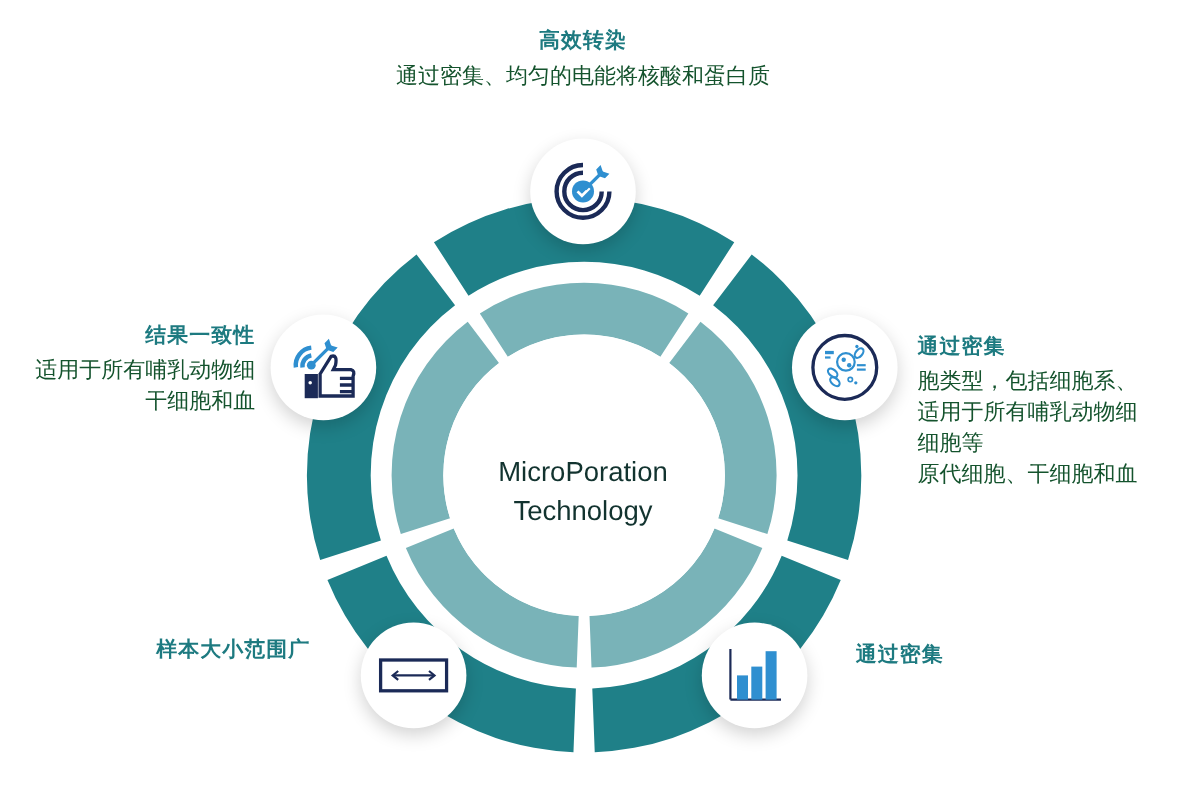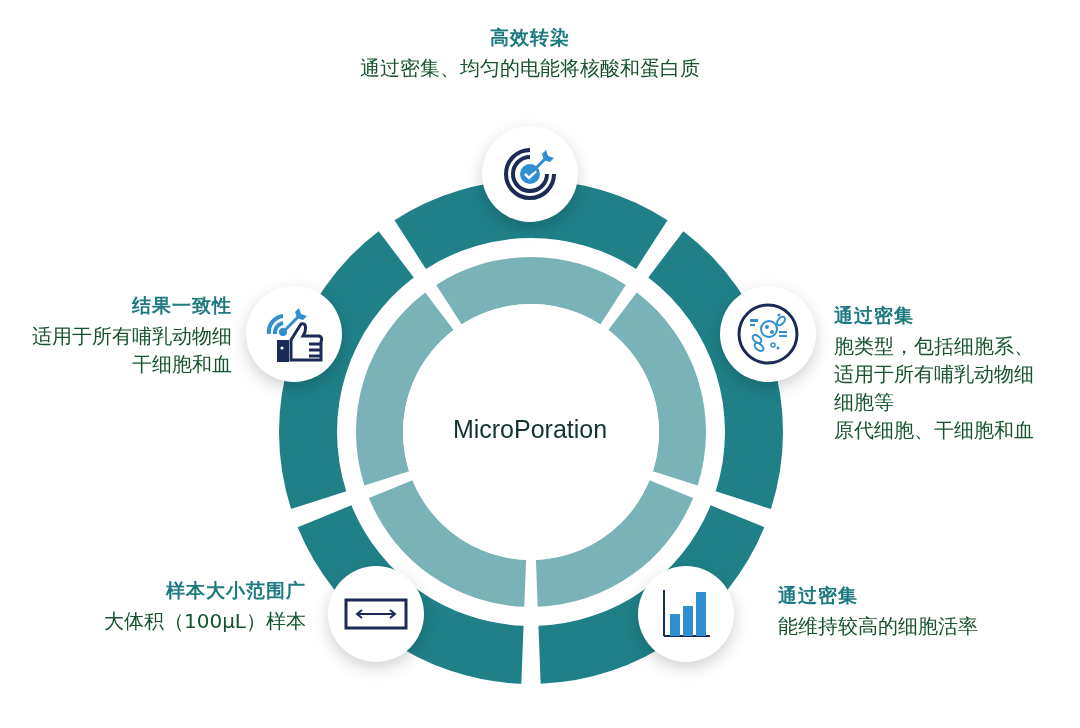--- a/index.html
+++ b/index.html
@@ -50,20 +50,21 @@
       <path d="M636.8048451009156 292.60726434576566 A175 175 0 0 1 697.6226437298743 485.4966783685435 L652.8725622709937 471.1289990352775 A128 128 0 0 0 608.388686702384 330.0441704929029 Z" fill="#79b3b8"></path>
       <path d="M693.0273523417491 498.12213769323176 A175 175 0 0 1 537.7178665903159 606.8710103718587 L535.9136395632025 559.9056533005595 A128 128 0 0 0 649.5114348556793 480.3636207127638 Z" fill="#79b3b8"></path>
       <path d="M524.2821334096841 606.8710103718587 A175 175 0 0 1 368.97264765825093 498.12213769323176 L412.48856514432066 480.3636207127638 A128 128 0 0 0 526.0863604367975 559.9056533005595 Z" fill="#79b3b8"></path>
       <path d="M364.37735627012574 485.49667836854354 A175 175 0 0 1 425.19515489908446 292.60726434576566 L453.61131329761605 330.0441704929028 A128 128 0 0 0 409.12743772900626 471.12899903527756 Z" fill="#79b3b8"></path>
     </g>
   <circle cx="531" cy="432" r="128" fill="#ffffff"></circle>
 </svg>
 
 <div class="center-title">
   <div>MicroPoration</div>
+  <div>Technology</div>
 </div>
 
 <div class="feature align-center" style="left:330px; top:20px; width:400px;">
   <div class="title">高效转染</div>
   <div class="desc">通过密集、均匀的电能将核酸和蛋白质</div>
 </div>
 <div class="icon-circle" style="left:482px; top:126px;">
   <svg width="60" height="60" viewBox="0 0 60 60">
     <path d="M30 6 A24 24 0 1 0 54 30" fill="none" stroke="#1b2a57" stroke-width="4"></path>
     <path d="M30 13 A17 17 0 1 0 47 30" fill="none" stroke="#1b2a57" stroke-width="4"></path>
@@ -104,26 +105,24 @@
   <svg width="52" height="52" viewBox="0 0 52 52">
     <line x1="4" y1="2" x2="4" y2="48" stroke="#1b2a57" stroke-width="2"></line>
     <line x1="4" y1="48" x2="50" y2="48" stroke="#1b2a57" stroke-width="2"></line>
     <rect x="10" y="26" width="10" height="22" fill="#2f8fd0"></rect>
     <rect x="23" y="18" width="10" height="30" fill="#2f8fd0"></rect>
     <rect x="36" y="4" width="10" height="44" fill="#2f8fd0"></rect>
   </svg>
 </div>
 <div class="feature align-left" style="left:778px; top:578px; width:260px;">
   <div class="title">通过密集</div>
-  <div class="desc">能维持较高的细胞活率</div>
 </div>
 
-<div class="feature align-right" style="left:56px; top:573px; width:250px;">
+<div class="feature align-right" style="left:32px; top:573px; width:250px;">
   <div class="title">样本大小范围广</div>
-  <div class="desc">大体积（100μL）样本</div>
 </div>
 <div class="icon-circle" style="left:328px; top:566px;">
   <svg width="64" height="32" viewBox="0 0 64 32">
     <rect x="2" y="2" width="60" height="28" fill="none" stroke="#1b2a57" stroke-width="3"></rect>
     <line x1="14" y1="16" x2="50" y2="16" stroke="#1b2a57" stroke-width="2"></line>
     <path d="M18 12 L13 16 L18 20" fill="none" stroke="#1b2a57" stroke-width="2"></path>
     <path d="M46 12 L51 16 L46 20" fill="none" stroke="#1b2a57" stroke-width="2"></path>
   </svg>
 </div>
 

